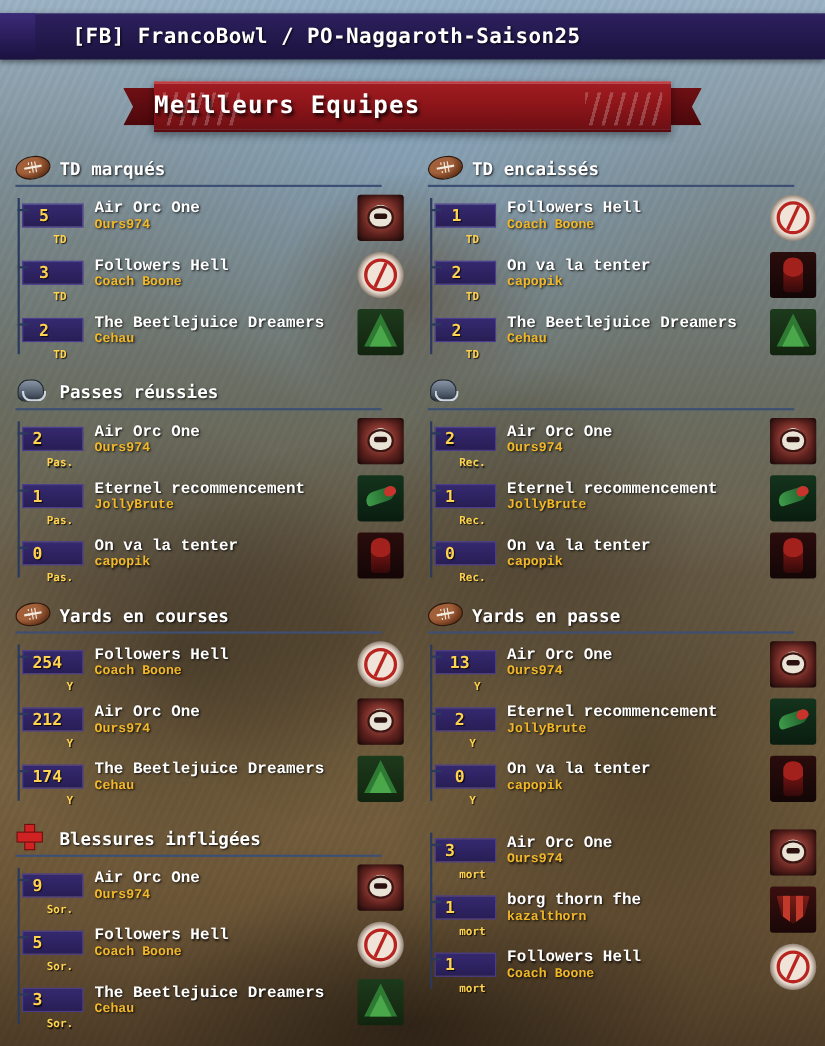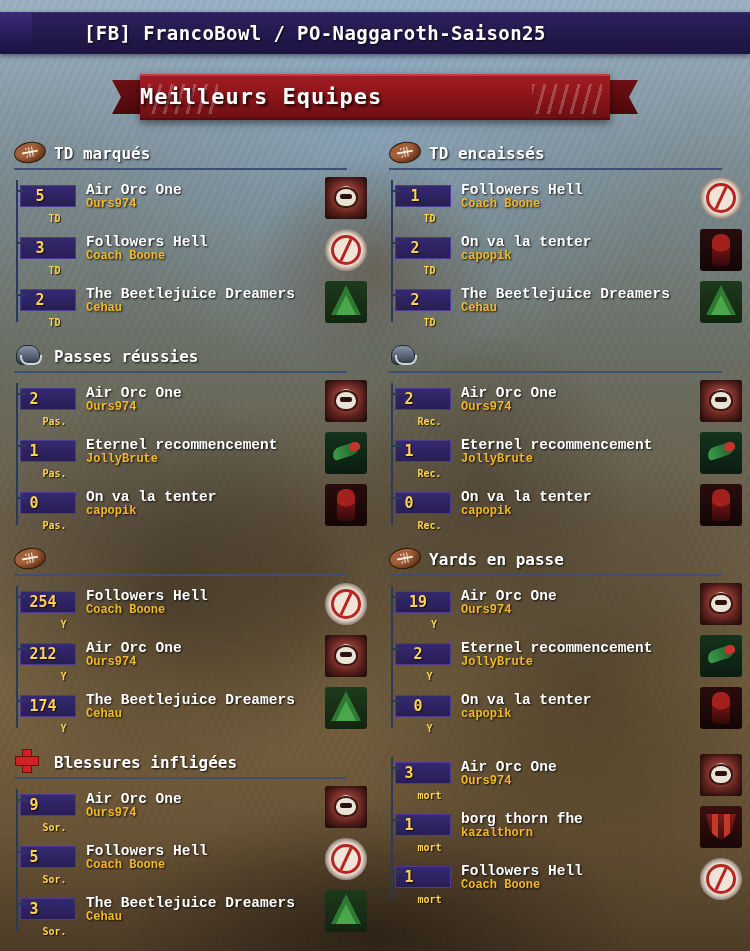--- a/index.html
+++ b/index.html
@@ -62,21 +62,21 @@
   }
   #header-bar:before {
     content: "";
     position: absolute;
     left: 0; top: 0; bottom: 0;
     width: 32px;
     background: linear-gradient(180deg, #3b2a78, #1a1240);
   }
   #header-title {
     position: relative;
-    margin-left: 84px;
+    margin-left: 66px;
     color: #ffffff;
     font-family: "DejaVu Sans Mono", monospace;
     font-weight: bold;
     font-size: 19px;
     letter-spacing: .4px;
     text-shadow: 1px 1px 2px rgba(0,0,0,.85);
     white-space: nowrap;
   }
 
   
@@ -621,20 +621,21 @@
           </div>
           <div class="logo darkred"></div>
         </div>
       </div>
     </div>
     <div class="cat">
       <div class="cat-head">
         <div class="cat-icon">
           <div class="icon-ball"></div>
         </div>
+        <span class="cat-title">Yards en courses</span>
       </div>
       <div class="rows">
         <div class="row">
           <div class="val">
             <span>254</span>
             <span class="unit">Y</span>
           </div>
           <div class="names">
             <span class="team">Followers Hell</span>
             <span class="coach">Coach Boone</span>
@@ -668,21 +669,21 @@
     <div class="cat">
       <div class="cat-head">
         <div class="cat-icon">
           <div class="icon-ball"></div>
         </div>
         <span class="cat-title">Yards en passe</span>
       </div>
       <div class="rows">
         <div class="row">
           <div class="val">
-            <span>19</span>
+            <span>13</span>
             <span class="unit">Y</span>
           </div>
           <div class="names">
             <span class="team">Air Orc One</span>
             <span class="coach">Ours974</span>
           </div>
           <div class="logo orc"></div>
         </div>
         <div class="row">
           <div class="val">

